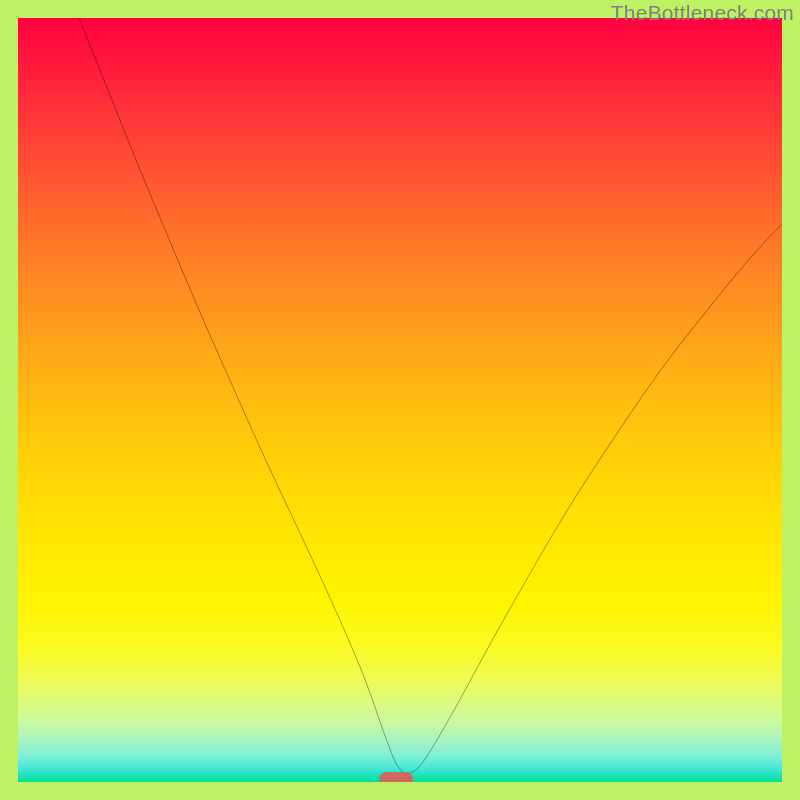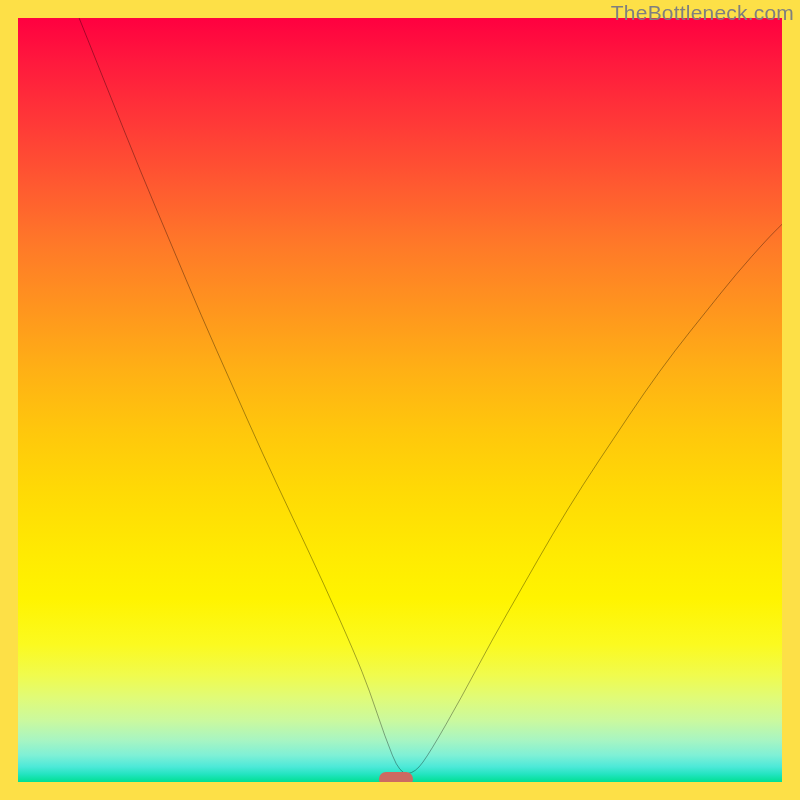--- a/index.html
+++ b/index.html
@@ -8,21 +8,21 @@
     width: 800px;
     height: 800px;
     overflow: hidden;
     background: #000;
     font-family: Arial, Helvetica, sans-serif;
   }
   .stage {
     position: relative;
     width: 800px;
     height: 800px;
-    background: #fde047;
+    background: #bef264;
   }
   .plot-area {
     position: absolute;
     left: 18px;
     top: 18px;
     width: 764px;
     height: 764px;
     overflow: hidden;
   }
   .gradient-fill {

